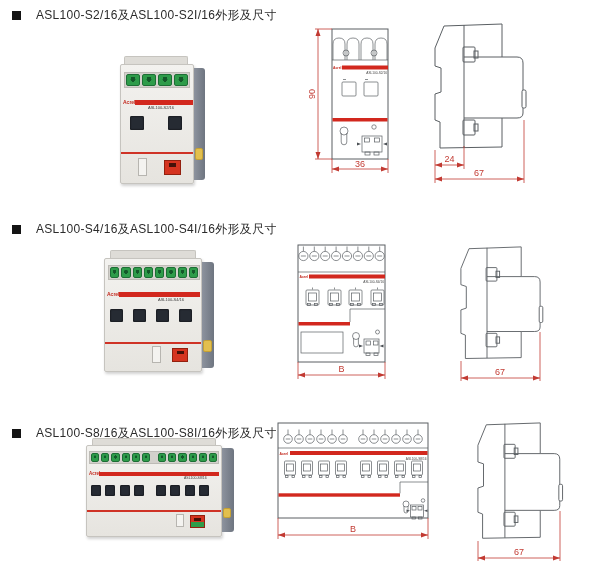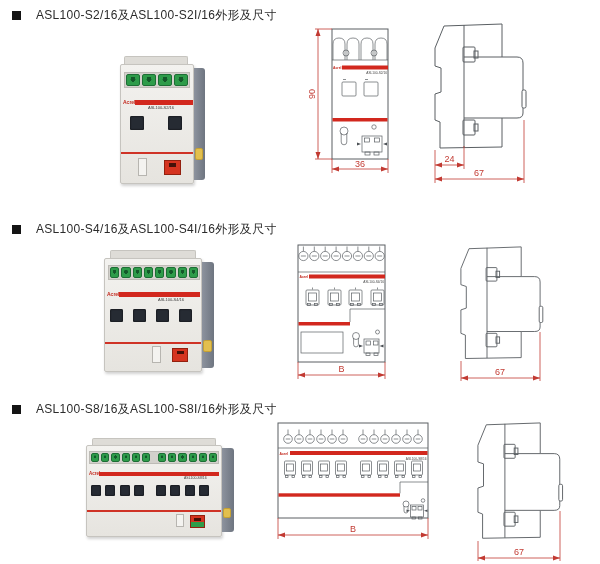--- a/index.html
+++ b/index.html
@@ -268,21 +268,21 @@
 <svg class="drawing" style="left:450px;top:240px" width="102" height="150" viewBox="0 0 102 150">
   <use href="#side-profile" xlink:href="#side-profile" transform="translate(10,6) scale(0.9)"></use>
   <g stroke="#c23a32" stroke-width="0.8" fill="none">
     <line x1="11" y1="121" x2="11" y2="141"></line>
     <line x1="90" y1="92" x2="90" y2="141"></line>
     <line x1="11" y1="138" x2="90" y2="138" marker-start="url(#arr)" marker-end="url(#arr)"></line>
   </g>
   <text class="dim" x="50" y="135" text-anchor="middle">67</text>
 </svg>
 
-<div class="heading" style="top:401px">
+<div class="heading" style="top:425px">
   <span class="bullet"></span>
   <span>ASL100-S8/16及ASL100-S8I/16外形及尺寸</span>
 </div>
 
 <div class="photo photo-s8" style="left:84px;top:436px;width:152px;height:106px">
   <div class="p p-topcap" style="left:8px;top:2px;width:124px;height:9px"></div>
   <div class="p p-body" style="left:2px;top:9px;width:136px;height:92px"></div>
   <div class="p p-side" style="left:138px;top:12px;width:12px;height:84px"></div>
   <div class="p p-terms" style="left:5px;top:15px;width:130px;height:13px">
       <div class="term"></div>

